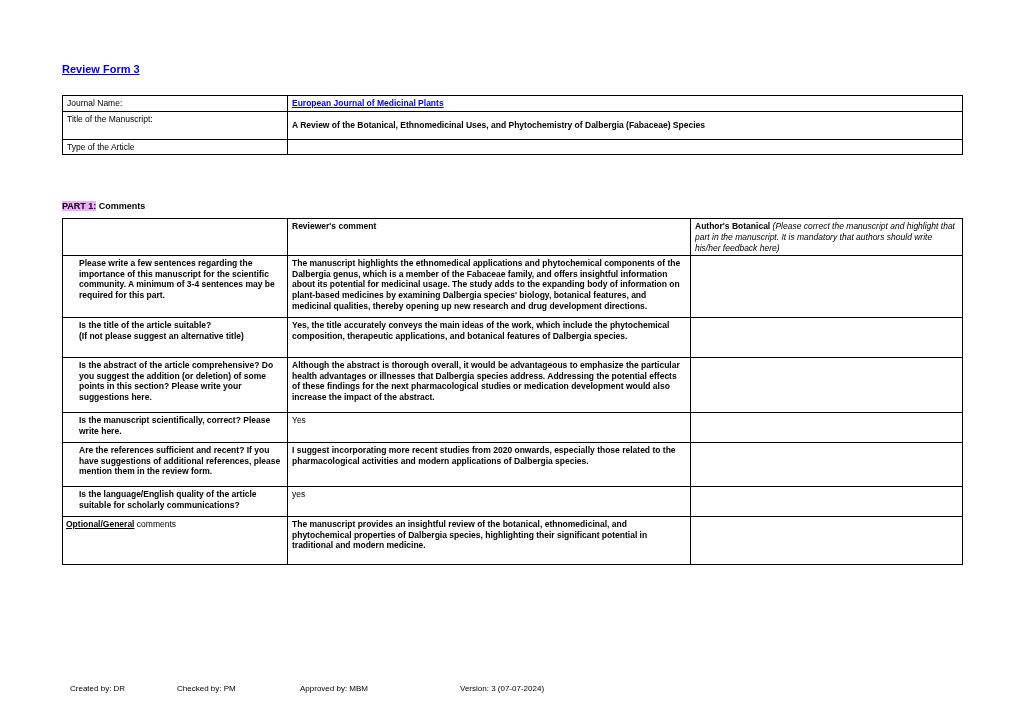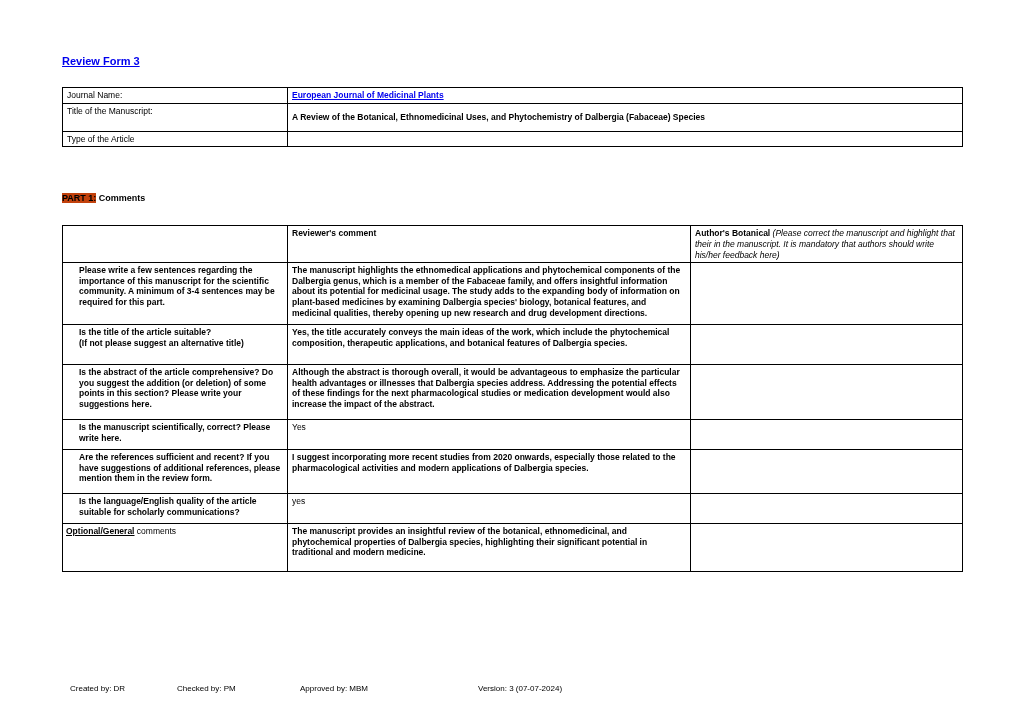--- a/index.html
+++ b/index.html
@@ -4,21 +4,21 @@
 <style>
   * { margin: 0; padding: 0; box-sizing: border-box; }
   html, body { background: #ffffff; }
   body {
     width: 1024px; height: 724px;
     font-family: "Liberation Sans", sans-serif;
     color: #000000;
     position: relative;
     overflow: hidden;
   }
-  .content { position: absolute; left: 62px; top: 0; width: 900px; }
+  .content { position: absolute; left: 62px; top: 8px; width: 900px; }
 
   .doc-title {
     margin-top: 55px;
     font-size: 11px;
     font-weight: bold;
     color: #0000EE;
     text-decoration: underline;
   }
 
   table { border-collapse: collapse; width: 900px; table-layout: fixed; }
@@ -28,23 +28,23 @@
   .info-table .c1 { width: 225px; }
   .info-table .c2 { width: 675px; }
   .info-label { font-size: 8.5px; }
   .link-value {
     color: #0000EE; font-weight: bold; text-decoration: underline; cursor: pointer;
   }
   .bold-value { font-weight: bold; }
   .vmid { vertical-align: middle; margin-left: 41px; }
 
   .part-line { margin-top: 46px; font-size: 9px; font-weight: bold; }
-  .part-highlight { background: #c2410c; }
+  .part-highlight { background: #f0abfc; }
 
-  .comments-table { margin-top: 22px; }
+  .comments-table { margin-top: 7px; }
   .comments-table .c1 { width: 225px; }
   .comments-table .c2 { width: 403px; }
   .comments-table .c3 { width: 272px; }
 
   .question-cell { font-weight: bold; padding-left: 16px; white-space: pre-line; }
   .question-cell.noindent { padding-left: 3px; }
   .comment-cell { font-weight: bold; }
   .comment-cell.normal { font-weight: normal; }
   .hdr-col2 { font-weight: bold; }
   .hdr-feedback-name { font-weight: bold; }
@@ -64,21 +64,21 @@
   .ir-h1 { height: 15px; }
   .ir-h2 { height: 13px; }
   .ir-h3 { height: 28px; }
   .ir-h4 { height: 13px; margin-top: 32px; }
 
   .footer { position: absolute; left: 62px; top: 684px; width: 900px; font-size: 8px; }
   .footer span { position: absolute; top: 0; white-space: nowrap; }
   .f1 { left: 8px; }
   .f2 { left: 115px; }
   .f3 { left: 238px; }
-  .f4 { left: 416px; }
+  .f4 { left: 398px; }
 </style>
 </head>
 <body>
 
 <div class="content">
 
   <div class="doc-title">Review Form 3</div>
 
   <table class="info-table">
     <tbody>
@@ -99,21 +99,21 @@
 
   <div class="part-line">
     <span class="part-highlight">PART  1:</span><span> Comments</span>
   </div>
 
   <table class="comments-table">
     <tbody>
         <tr class="row-h0">
       <td class="c1"><span></span></td>
       <td class="c2"><span class="hdr-col2">Reviewer's comment</span></td>
-      <td class="c3"><span class="hdr-feedback-name">Author's Botanical</span><span class="hdr-feedback-note"> (Please correct the manuscript and highlight that their in the manuscript. It is mandatory that authors should write his/her feedback here)</span></td>
+      <td class="c3"><span class="hdr-feedback-name">Author's Botanical</span><span class="hdr-feedback-note"> (Please correct the manuscript and highlight that part in the manuscript. It is mandatory that authors should write his/her feedback here)</span></td>
     </tr>
 
     <tr class="row-h1">
       <td class="c1 question-cell">Please write a few sentences regarding the importance of this manuscript for the scientific community. A minimum of 3-4 sentences may be required for this part.</td>
       <td class="c2 comment-cell">The manuscript highlights the ethnomedical applications and phytochemical components of the Dalbergia genus, which is a member of the Fabaceae family, and offers insightful information about its potential for medicinal usage. The study adds to the expanding body of information on plant-based medicines by examining Dalbergia species' biology, botanical features, and medicinal qualities, thereby opening up new research and drug development directions.</td>
       <td class="c3"><span></span></td>
     </tr>
 
     <tr class="row-h2">
       <td class="c1 question-cell">Is the title of the article suitable?

